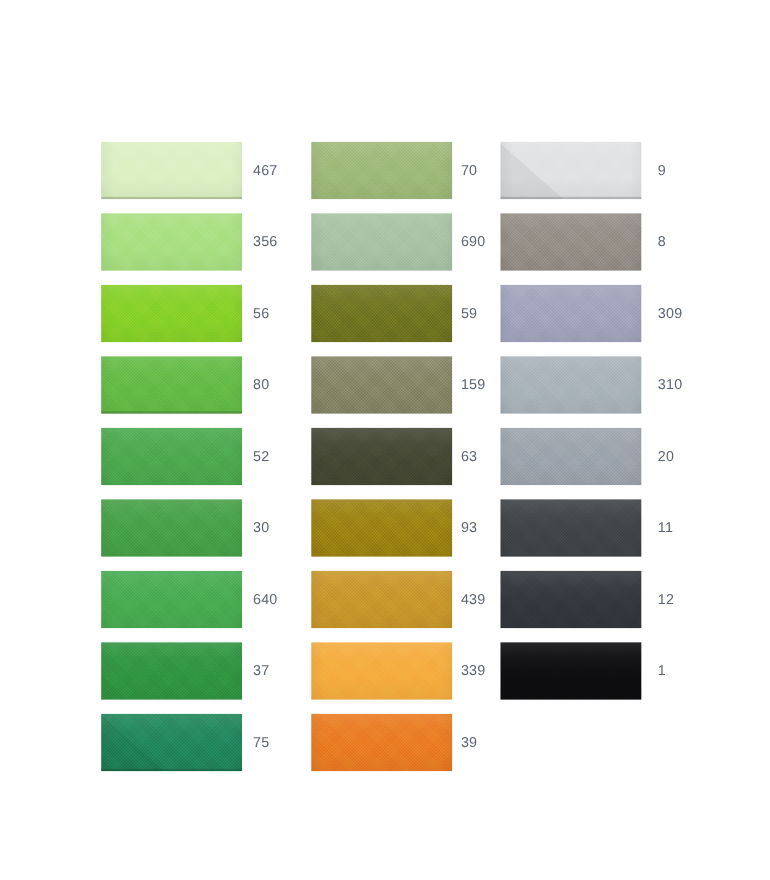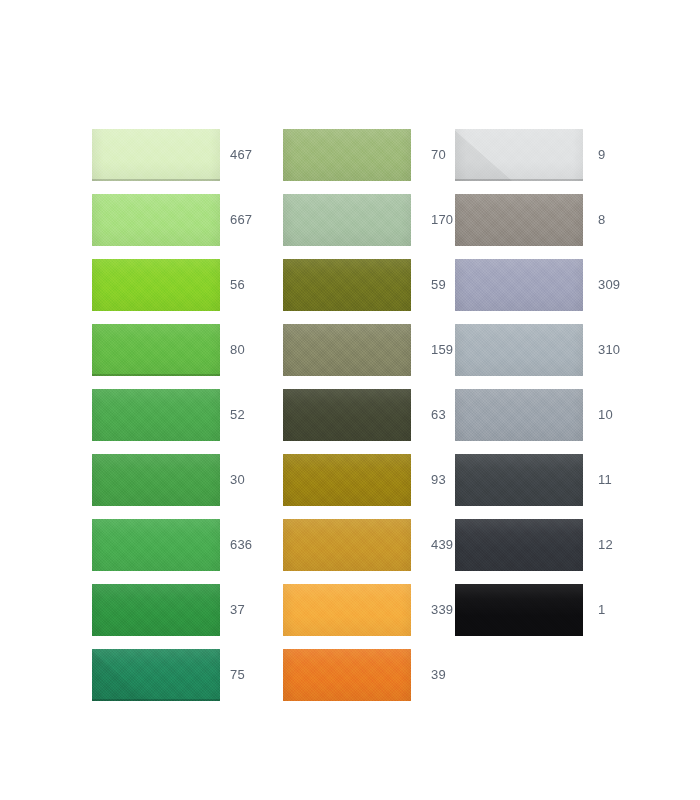--- a/index.html
+++ b/index.html
@@ -122,21 +122,21 @@
     white-space: nowrap;
     text-align: left;
   }
 
   
   .col-1 { left: 92px; }
   .col-2 { left: 283px; }
   .col-3 { left: 455px; }
 
   .col-1 .swatch-label { left: 138px; }
-  .col-2 .swatch-label { left: 148px; }
+  .col-2 .swatch-label { left: 136px; }
   .col-3 .swatch-label { left: 143px; }
 </style>
 </head>
 <body style="background: rgb(255, 255, 255);">
 
 <div id="chart">
     <div class="column col-1" style="left: 92px;">
       <div class="swatch-row" style="top: 129px;">
         <div class="swatch has-fold" title="467" style="background-color: rgb(220, 240, 194);">
           <div class="grain"></div>
@@ -146,21 +146,21 @@
         </div>
         <div class="swatch-label">467</div>
       </div>
       <div class="swatch-row" style="top: 194px;">
         <div class="swatch" title="356" style="background-color: rgb(168, 224, 128);">
           <div class="grain"></div>
           <div class="sheen"></div>
           <div class="diag"></div>
           <div class="fold"></div>
         </div>
-        <div class="swatch-label">667</div>
+        <div class="swatch-label">356</div>
       </div>
       <div class="swatch-row" style="top: 259px;">
         <div class="swatch" title="56" style="background-color: rgb(134, 209, 40);">
           <div class="grain"></div>
           <div class="sheen"></div>
           <div class="diag"></div>
           <div class="fold"></div>
         </div>
         <div class="swatch-label">56</div>
       </div>
@@ -191,21 +191,21 @@
         </div>
         <div class="swatch-label">30</div>
       </div>
       <div class="swatch-row" style="top: 519px;">
         <div class="swatch" title="358" style="background-color: rgb(71, 171, 79);">
           <div class="grain"></div>
           <div class="sheen"></div>
           <div class="diag"></div>
           <div class="fold"></div>
         </div>
-        <div class="swatch-label">636</div>
+        <div class="swatch-label">640</div>
       </div>
       <div class="swatch-row" style="top: 584px;">
         <div class="swatch" title="88" style="background-color: rgb(47, 148, 64);">
           <div class="grain"></div>
           <div class="sheen"></div>
           <div class="diag"></div>
           <div class="fold"></div>
         </div>
         <div class="swatch-label">37</div>
       </div>
@@ -229,21 +229,21 @@
         </div>
         <div class="swatch-label">70</div>
       </div>
       <div class="swatch-row" style="top: 194px;">
         <div class="swatch" title="370" style="background-color: rgb(167, 194, 164);">
           <div class="grain"></div>
           <div class="sheen"></div>
           <div class="diag"></div>
           <div class="fold"></div>
         </div>
-        <div class="swatch-label">170</div>
+        <div class="swatch-label">690</div>
       </div>
       <div class="swatch-row" style="top: 259px;">
         <div class="swatch" title="59" style="background-color: rgb(111, 115, 32);">
           <div class="grain"></div>
           <div class="sheen"></div>
           <div class="diag"></div>
           <div class="fold"></div>
         </div>
         <div class="swatch-label">59</div>
       </div>
@@ -339,21 +339,21 @@
         </div>
         <div class="swatch-label">310</div>
       </div>
       <div class="swatch-row" style="top: 389px;">
         <div class="swatch" title="10" style="background-color: rgb(155, 163, 172);">
           <div class="grain"></div>
           <div class="sheen"></div>
           <div class="diag"></div>
           <div class="fold"></div>
         </div>
-        <div class="swatch-label">10</div>
+        <div class="swatch-label">20</div>
       </div>
       <div class="swatch-row" style="top: 454px;">
         <div class="swatch" title="11" style="background-color: rgb(62, 67, 71);">
           <div class="grain"></div>
           <div class="sheen"></div>
           <div class="diag"></div>
           <div class="fold"></div>
         </div>
         <div class="swatch-label">11</div>
       </div>

